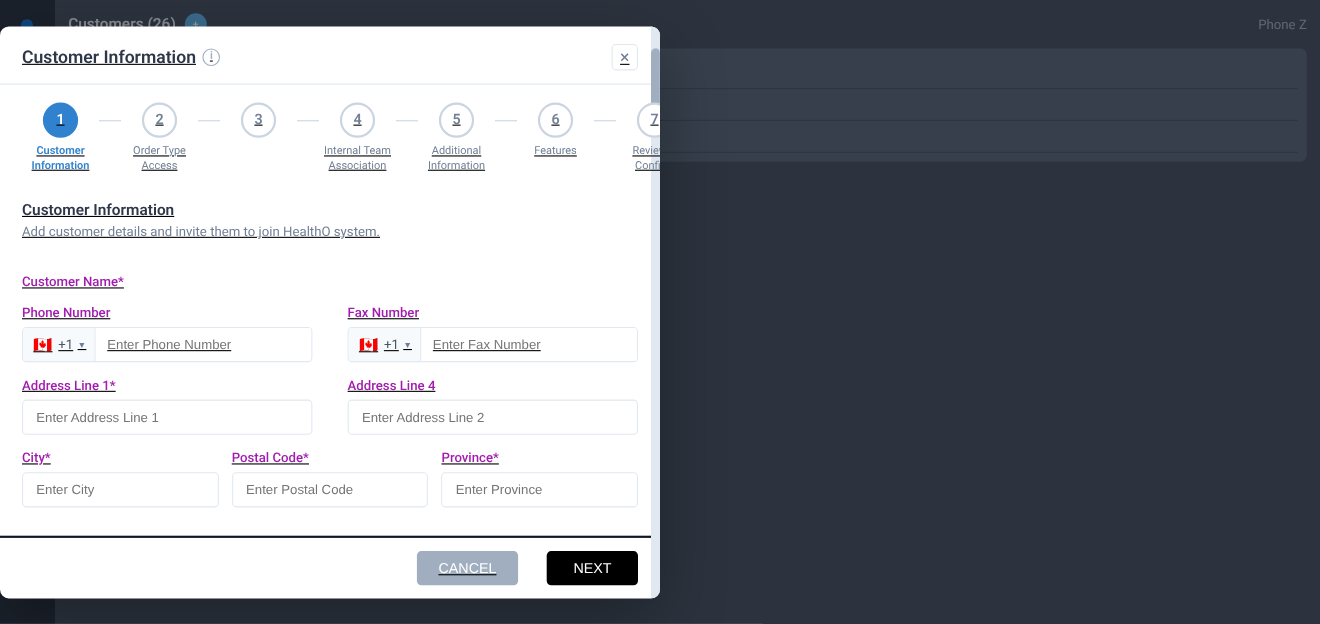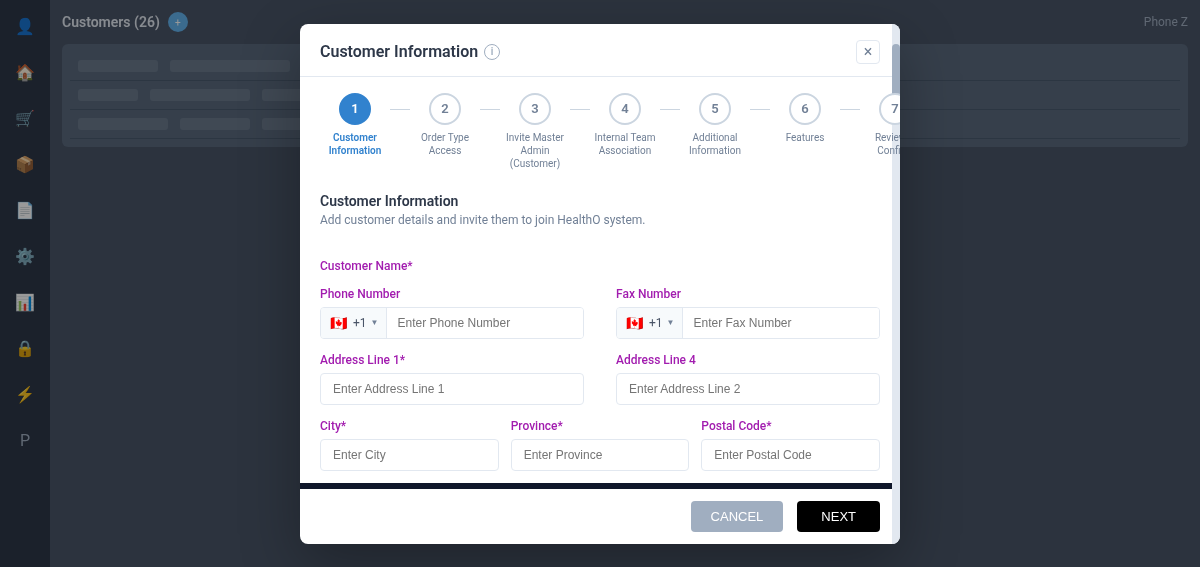--- a/index.html
+++ b/index.html
@@ -103,22 +103,23 @@
       height: 12px;
     }
 
     
     .overlay {
       position: absolute;
       inset: 0;
       background: rgba(0,0,0,0.4);
       display: flex;
       align-items: center;
-      justify-content: center;
+      justify-content: flex-start;
       z-index: 10;
+      text-decoration: underline;
     }
 
     
     .modal {
       background: white;
       border-radius: 8px;
       width: 600px;
       max-height: 520px;
       box-shadow: 0 20px 60px rgba(0,0,0,0.3);
       position: relative;
@@ -322,23 +323,23 @@
 
     .chevron-down {
       font-size: 8px;
       color: #718096;
     }
 
     
     .modal-footer {
       display: flex;
       justify-content: flex-end;
-      gap: 14px;
+      gap: 26px;
       padding: 12px 20px;
-      border-top: 6px solid #0f172a;
+      border-top: 2px solid #0f172a;
     }
 
     .btn-cancel {
       padding: 8px 20px;
       background: #a0aec0;
       color: white;
       border: none;
       border-radius: 4px;
       font-size: 13px;
       font-weight: 500;
@@ -442,21 +443,20 @@
       <div class="step-connector"></div>
 
       <div class="step-item">
         <div class="step-circle">2</div>
         <div class="step-label">Order Type Access</div>
       </div>
       <div class="step-connector"></div>
 
       <div class="step-item">
         <div class="step-circle">3</div>
-        <div class="step-label">Invite Master<br>Admin (Customer)</div>
       </div>
       <div class="step-connector"></div>
 
       <div class="step-item">
         <div class="step-circle">4</div>
         <div class="step-label">Internal Team<br>Association</div>
       </div>
       <div class="step-connector"></div>
 
       <div class="step-item">
@@ -524,26 +524,26 @@
           <input class="form-input" type="text" placeholder="Enter Address Line 2" style="">
         </div>
       </div>
 
       <div class="form-row-3">
         <div class="form-group">
           <label class="form-label">City*</label>
           <input class="form-input" type="text" placeholder="Enter City" style="">
         </div>
         <div class="form-group">
+          <label class="form-label">Postal Code*</label>
+          <input class="form-input" type="text" placeholder="Enter Postal Code" style="">
+        </div>
+        <div class="form-group">
           <label class="form-label">Province*</label>
           <input class="form-input" type="text" placeholder="Enter Province" style="">
-        </div>
-        <div class="form-group">
-          <label class="form-label">Postal Code*</label>
-          <input class="form-input" type="text" placeholder="Enter Postal Code" style="">
         </div>
       </div>
     </div>
 
     <div class="modal-footer">
       <button class="btn-cancel">CANCEL</button>
       <button class="btn-next">NEXT</button>
     </div>
 
   </div>

